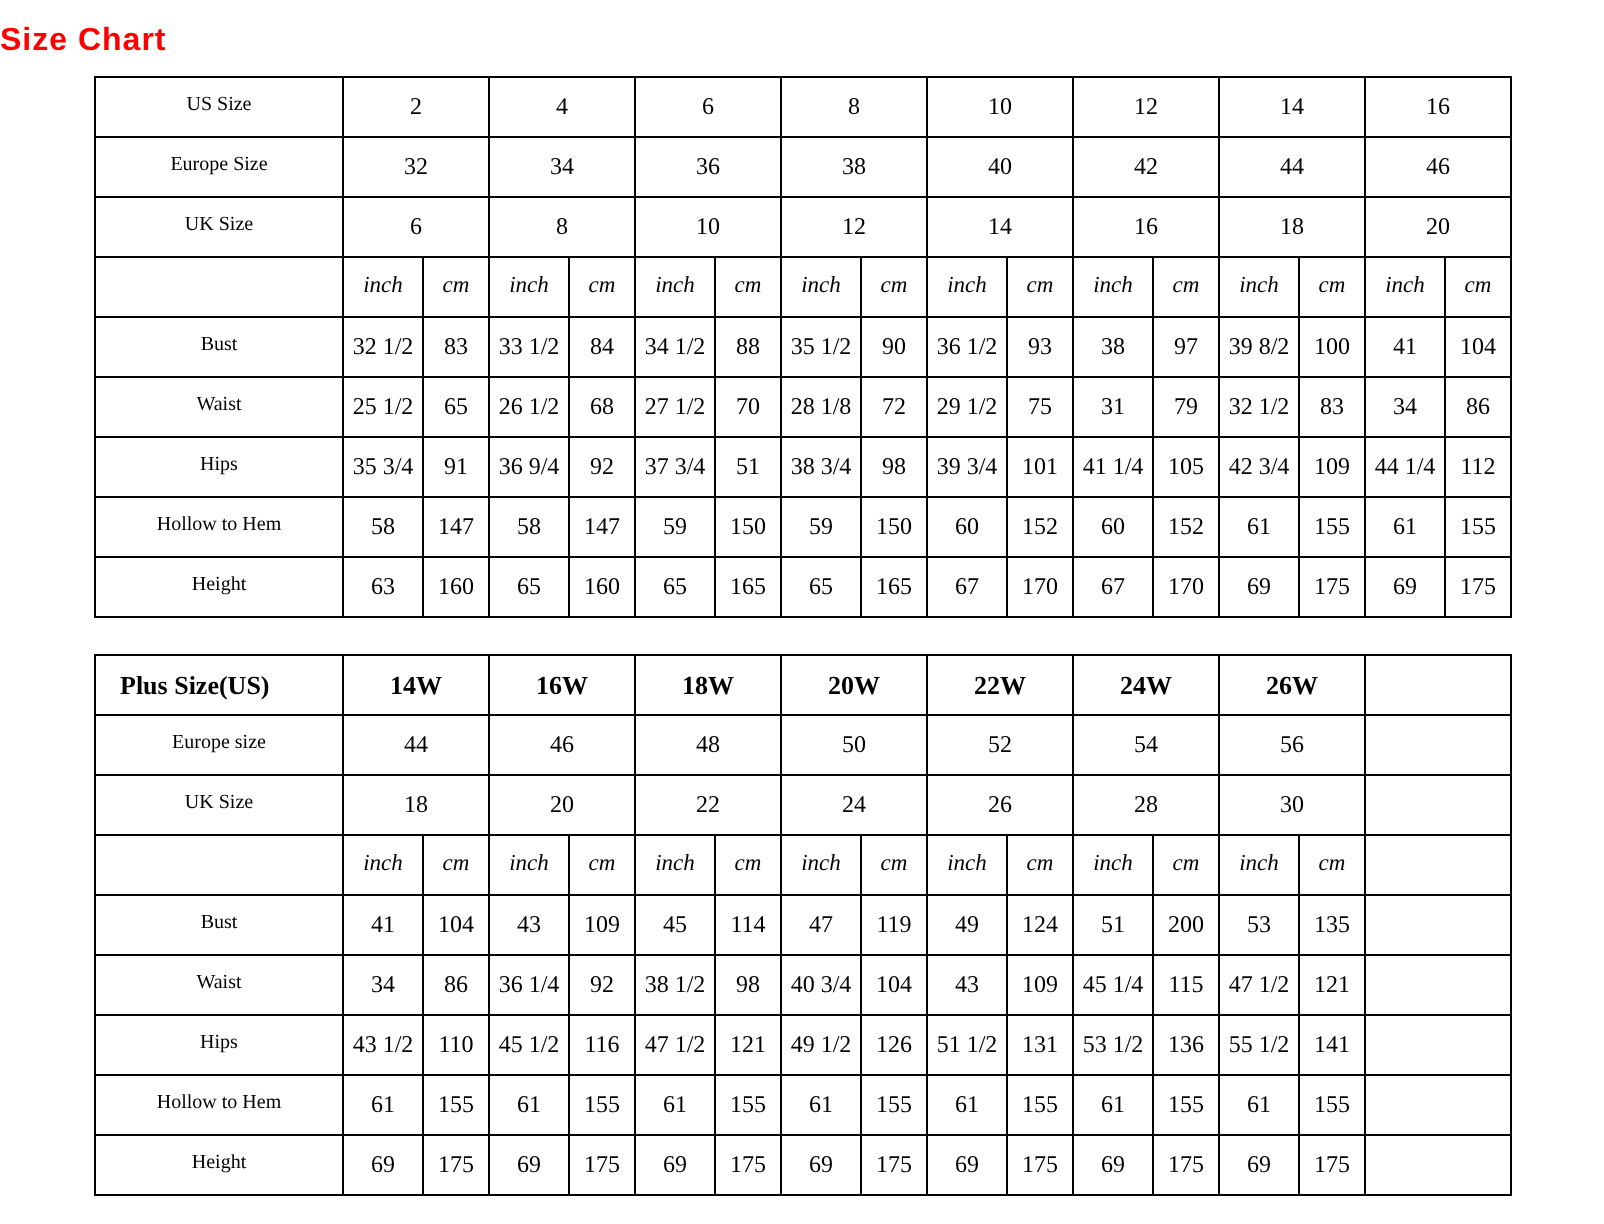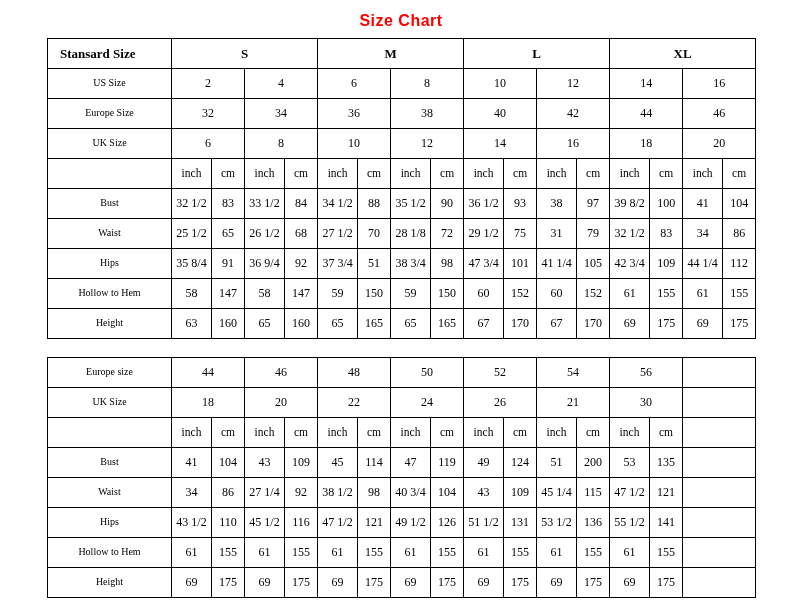--- a/index.html
+++ b/index.html
@@ -9,21 +9,20 @@
   }
   body {
     width: 802px;
     height: 612px;
     font-family: "Liberation Serif", serif;
     color: #000000;
     position: relative;
     overflow: hidden;
   }
   #title {
-    text-align: center;
     color: #ff0000;
     font-family: "Liberation Sans", sans-serif;
     font-weight: bold;
     font-size: 16px;
     padding-top: 12px;
     padding-bottom: 8px;
     letter-spacing: 0.5px;
   }
   .chart-wrap {
     padding: 0 47px;
@@ -55,20 +54,21 @@
     font-size: 13px;
     text-align: left;
     padding-left: 12px;
   }
   table.sizechart td.grouphead {
     font-weight: bold;
     font-size: 13px;
   }
   table.sizechart td.unit {
     font-size: 11.5px;
+    font-style: italic;
   }
   table.sizechart td.blank {
     border-left: 1px solid #000;
     border-right: 1px solid #000;
     border-top: 1px solid #000;
     border-bottom: 1px solid #000;
   }
   .spacer {
     height: 18px;
   }
@@ -93,27 +93,20 @@
       <col style="width:40px">
         <col style="width:33px">
       <col style="width:40px">
         <col style="width:33px">
       <col style="width:40px">
         <col style="width:33px">
       <col style="width:40px">
         <col style="width:33px">
     </colgroup>
     <tbody>
-        <tr>
-          <td class="corner">Stansard Size</td>
-          <td class="grouphead" colspan="4">S</td>
-          <td class="grouphead" colspan="4">M</td>
-          <td class="grouphead" colspan="4">L</td>
-          <td class="grouphead" colspan="4">XL</td>
-        </tr>
         <tr>
           <td class="rowhead">US Size</td>
           <td colspan="2">2</td>
           <td colspan="2">4</td>
           <td colspan="2">6</td>
           <td colspan="2">8</td>
           <td colspan="2">10</td>
           <td colspan="2">12</td>
           <td colspan="2">14</td>
           <td colspan="2">16</td>
@@ -192,29 +185,29 @@
           <td>75</td>
           <td>31</td>
           <td>79</td>
           <td>32 1/2</td>
           <td>83</td>
           <td>34</td>
           <td>86</td>
         </tr>
         <tr>
           <td class="rowhead">Hips</td>
-          <td>35 8/4</td>
+          <td>35 3/4</td>
           <td>91</td>
           <td>36 9/4</td>
           <td>92</td>
           <td>37 3/4</td>
           <td>51</td>
           <td>38 3/4</td>
           <td>98</td>
-          <td>47 3/4</td>
+          <td>39 3/4</td>
           <td>101</td>
           <td>41 1/4</td>
           <td>105</td>
           <td>42 3/4</td>
           <td>109</td>
           <td>44 1/4</td>
           <td>112</td>
         </tr>
         <tr>
           <td class="rowhead">Hollow to Hem</td>
@@ -273,38 +266,49 @@
       <col style="width:40px">
         <col style="width:33px">
       <col style="width:40px">
         <col style="width:33px">
       <col style="width:40px">
         <col style="width:33px">
       <col style="width:73px">
     </colgroup>
     <tbody>
         <tr>
+          <td class="corner">Plus Size(US)</td>
+          <td class="grouphead" colspan="2">14W</td>
+          <td class="grouphead" colspan="2">16W</td>
+          <td class="grouphead" colspan="2">18W</td>
+          <td class="grouphead" colspan="2">20W</td>
+          <td class="grouphead" colspan="2">22W</td>
+          <td class="grouphead" colspan="2">24W</td>
+          <td class="grouphead" colspan="2">26W</td>
+          <td class="blank"></td>
+        </tr>
+        <tr>
           <td class="rowhead">Europe size</td>
           <td colspan="2">44</td>
           <td colspan="2">46</td>
           <td colspan="2">48</td>
           <td colspan="2">50</td>
           <td colspan="2">52</td>
           <td colspan="2">54</td>
           <td colspan="2">56</td>
           <td class="blank"></td>
         </tr>
         <tr>
           <td class="rowhead">UK Size</td>
           <td colspan="2">18</td>
           <td colspan="2">20</td>
           <td colspan="2">22</td>
           <td colspan="2">24</td>
           <td colspan="2">26</td>
-          <td colspan="2">21</td>
+          <td colspan="2">28</td>
           <td colspan="2">30</td>
           <td class="blank"></td>
         </tr>
         <tr>
           <td class="rowhead"></td>
           <td class="unit">inch</td>
           <td class="unit">cm</td>
           <td class="unit">inch</td>
           <td class="unit">cm</td>
           <td class="unit">inch</td>
@@ -334,21 +338,21 @@
           <td>51</td>
           <td>200</td>
           <td>53</td>
           <td>135</td>
           <td class="blank"></td>
         </tr>
         <tr>
           <td class="rowhead">Waist</td>
           <td>34</td>
           <td>86</td>
-          <td>27 1/4</td>
+          <td>36 1/4</td>
           <td>92</td>
           <td>38 1/2</td>
           <td>98</td>
           <td>40 3/4</td>
           <td>104</td>
           <td>43</td>
           <td>109</td>
           <td>45 1/4</td>
           <td>115</td>
           <td>47 1/2</td>

